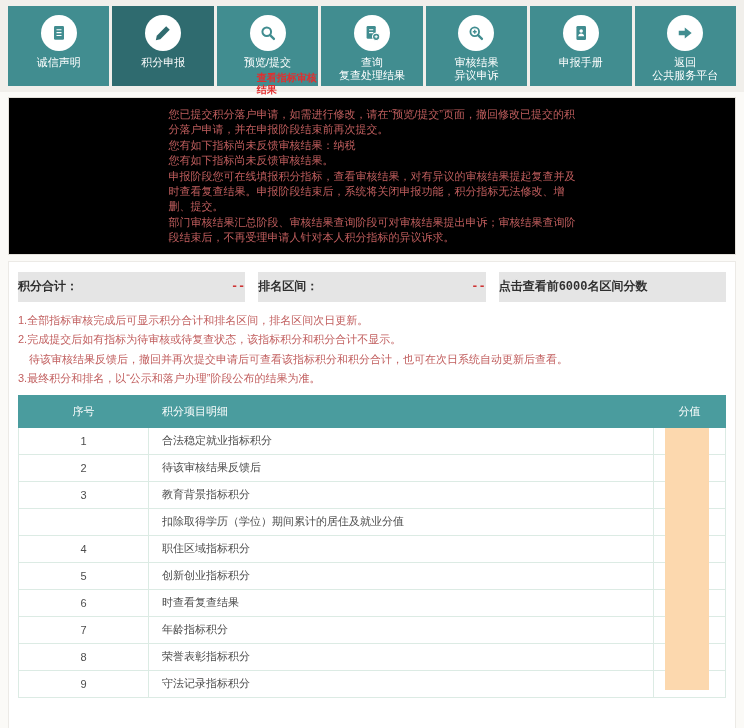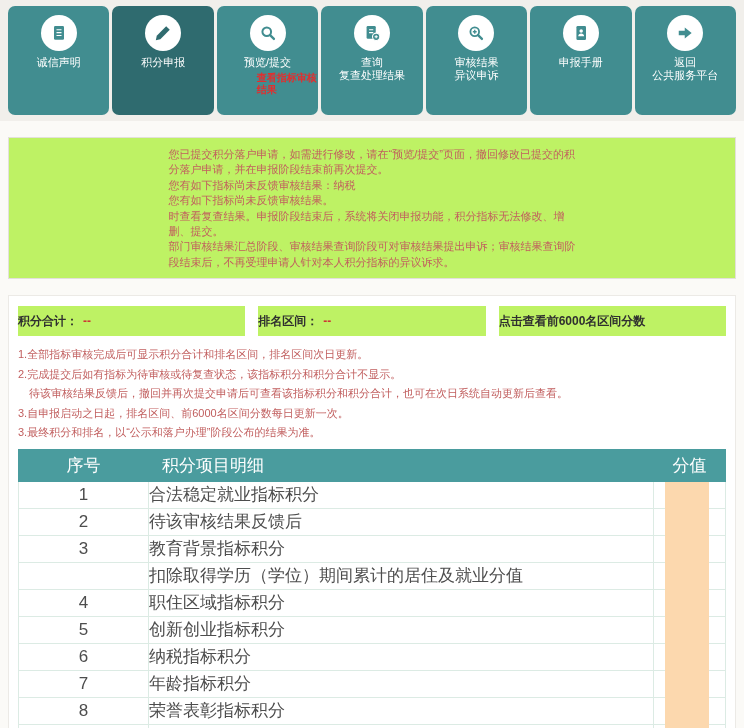--- a/index.html
+++ b/index.html
@@ -2,59 +2,59 @@
 <html><head>
 <meta charset="utf-8">
 <style>
   * { margin:0; padding:0; box-sizing:border-box; }
   html,body { width:744px; height:728px; overflow:hidden;
     background:#fbfaf7; font-family:"Liberation Sans","DejaVu Sans",sans-serif; }
 
   
   .topbar { background:#f1efeb; padding:6px 8px 6px; }
   .nav { display:flex; gap:3px; }
-  .nav-btn { flex:1; height:109px; background:#418d90; color:#fff;
+  .nav-btn { flex:1; height:80px; background:#418d90; color:#fff;
     display:flex; flex-direction:column; align-items:center;
-    padding-top:9px; cursor:pointer;border-radius:7px; }
+    padding-top:9px; cursor:pointer; }
   .nav-btn.active { background:#2f6b6f; }
   .circ { width:36px; height:36px; border-radius:50%; background:#fff;
     color:#418d90; display:flex; align-items:center; justify-content:center;
     margin-bottom:5px; flex:0 0 auto; }
   .nav-btn.active .circ { color:#2f6b6f; }
   .nav-label { font-size:11px; line-height:13px; text-align:center; white-space:pre-line; }
   .nav-sub { font-size:10px; line-height:12px; color:#e22e2e; margin-top:3px; font-weight:bold;margin-left:40px; }
 
   
-  .notice-box { margin:16px 8px; border:1px solid #e3e0da; background:#bef264;
+  .notice-box { margin:5px 8px; border:1px solid #e3e0da; background:#000000;
     padding:9px 0 8px; display:flex; justify-content:center; }
   .notice-text { font-size:11px; line-height:15.4px; color:#c15e5e; }
   .notice-text div { white-space:nowrap; }
 
   
   .panel { margin:6px 8px 0; border:1px solid #eceae6; border-bottom:none;
     background:#fff; padding:10px 9px 20px; height:470px; }
 
   .bars { display:flex; gap:13px; }
-  .bar { flex:1; height:30px; background:#bef264; display:flex;
-    align-items:center; justify-content:flex-start;
-    font-size:12px; font-weight:bold; color:#2f2f2f; }
+  .bar { flex:1; height:30px; background:#e5e5e5; display:flex;
+    align-items:center; justify-content:space-between;
+    font-size:12px; font-weight:bold; color:#2f2f2f;font-family:Liberation Mono, monospace; }
   .bar .val { color:#ce3434; margin-left:5px; }
   .bar.link { cursor:pointer; }
 
   .notes { margin-top:9px; font-size:11px; line-height:19.5px; color:#c15e5e; }
 
   .table-wrap { position:relative; margin-top:6px; }
-  table { width:100%; border-collapse:collapse; font-size:17px; table-layout:fixed; }
+  table { width:100%; border-collapse:collapse; font-size:11px; table-layout:fixed; }
   thead th { background:#4a9c9e; color:#fff; font-weight:normal; height:32px;
     border:1px solid #4a9c9e; }
   th.c-no  { width:130px; }
   th.c-val { width:72px; }
   tbody td { height:27px; border:1px solid #dcebe4; color:#4d4d4d; background:#fff; }
   td.no { text-align:center; }
-  td.item { }
+  td.item { padding-left:13px; }
   .orange-block { position:absolute; top:33px; right:17px; width:44px; height:262px;
     background:#fcd8ae; z-index:2; }
 
   svg { display:block; }
 </style>
 </head>
 <body>
 
 <div class="topbar">
   <div class="nav">
@@ -138,20 +138,21 @@
 
   </div>
 </div>
 
 <div class="notice-box">
   <div class="notice-text">
     <div>您已提交积分落户申请，如需进行修改，请在“预览/提交”页面，撤回修改已提交的积</div>
     <div>分落户申请，并在申报阶段结束前再次提交。</div>
     <div>您有如下指标尚未反馈审核结果：纳税</div>
     <div>您有如下指标尚未反馈审核结果。</div>
+    <div>申报阶段您可在线填报积分指标，查看审核结果，对有异议的审核结果提起复查并及</div>
     <div>时查看复查结果。申报阶段结束后，系统将关闭申报功能，积分指标无法修改、增</div>
     <div>删、提交。</div>
     <div>部门审核结果汇总阶段、审核结果查询阶段可对审核结果提出申诉；审核结果查询阶</div>
     <div>段结束后，不再受理申请人针对本人积分指标的异议诉求。</div>
   </div>
 </div>
 
 <div class="panel">
 
   <div class="bars">
@@ -165,21 +166,20 @@
     </div>
     <div class="bar link">
       <span>点击查看前6000名区间分数</span>
     </div>
   </div>
 
   <div class="notes">
     <div>1.全部指标审核完成后可显示积分合计和排名区间，排名区间次日更新。</div>
     <div>2.完成提交后如有指标为待审核或待复查状态，该指标积分和积分合计不显示。</div>
     <div>　待该审核结果反馈后，撤回并再次提交申请后可查看该指标积分和积分合计，也可在次日系统自动更新后查看。</div>
-    <div>3.自申报启动之日起，排名区间、前6000名区间分数每日更新一次。</div>
     <div>3.最终积分和排名，以“公示和落户办理”阶段公布的结果为准。</div>
   </div>
 
   <div class="table-wrap">
     <table>
       <thead>
         <tr>
           <th class="c-no">序号</th>
           <th class="c-item" style="text-align:left;padding-left:13px;">积分项目明细</th>
           <th class="c-val">分值</th>
@@ -211,21 +211,21 @@
           <td class="item">职住区域指标积分</td>
           <td class="score"></td>
         </tr>
         <tr>
           <td class="no">5</td>
           <td class="item">创新创业指标积分</td>
           <td class="score"></td>
         </tr>
         <tr>
           <td class="no">6</td>
-          <td class="item">纳税指标积分</td>
+          <td class="item">时查看复查结果</td>
           <td class="score"></td>
         </tr>
         <tr>
           <td class="no">7</td>
           <td class="item">年龄指标积分</td>
           <td class="score"></td>
         </tr>
         <tr>
           <td class="no">8</td>
           <td class="item">荣誉表彰指标积分</td>

